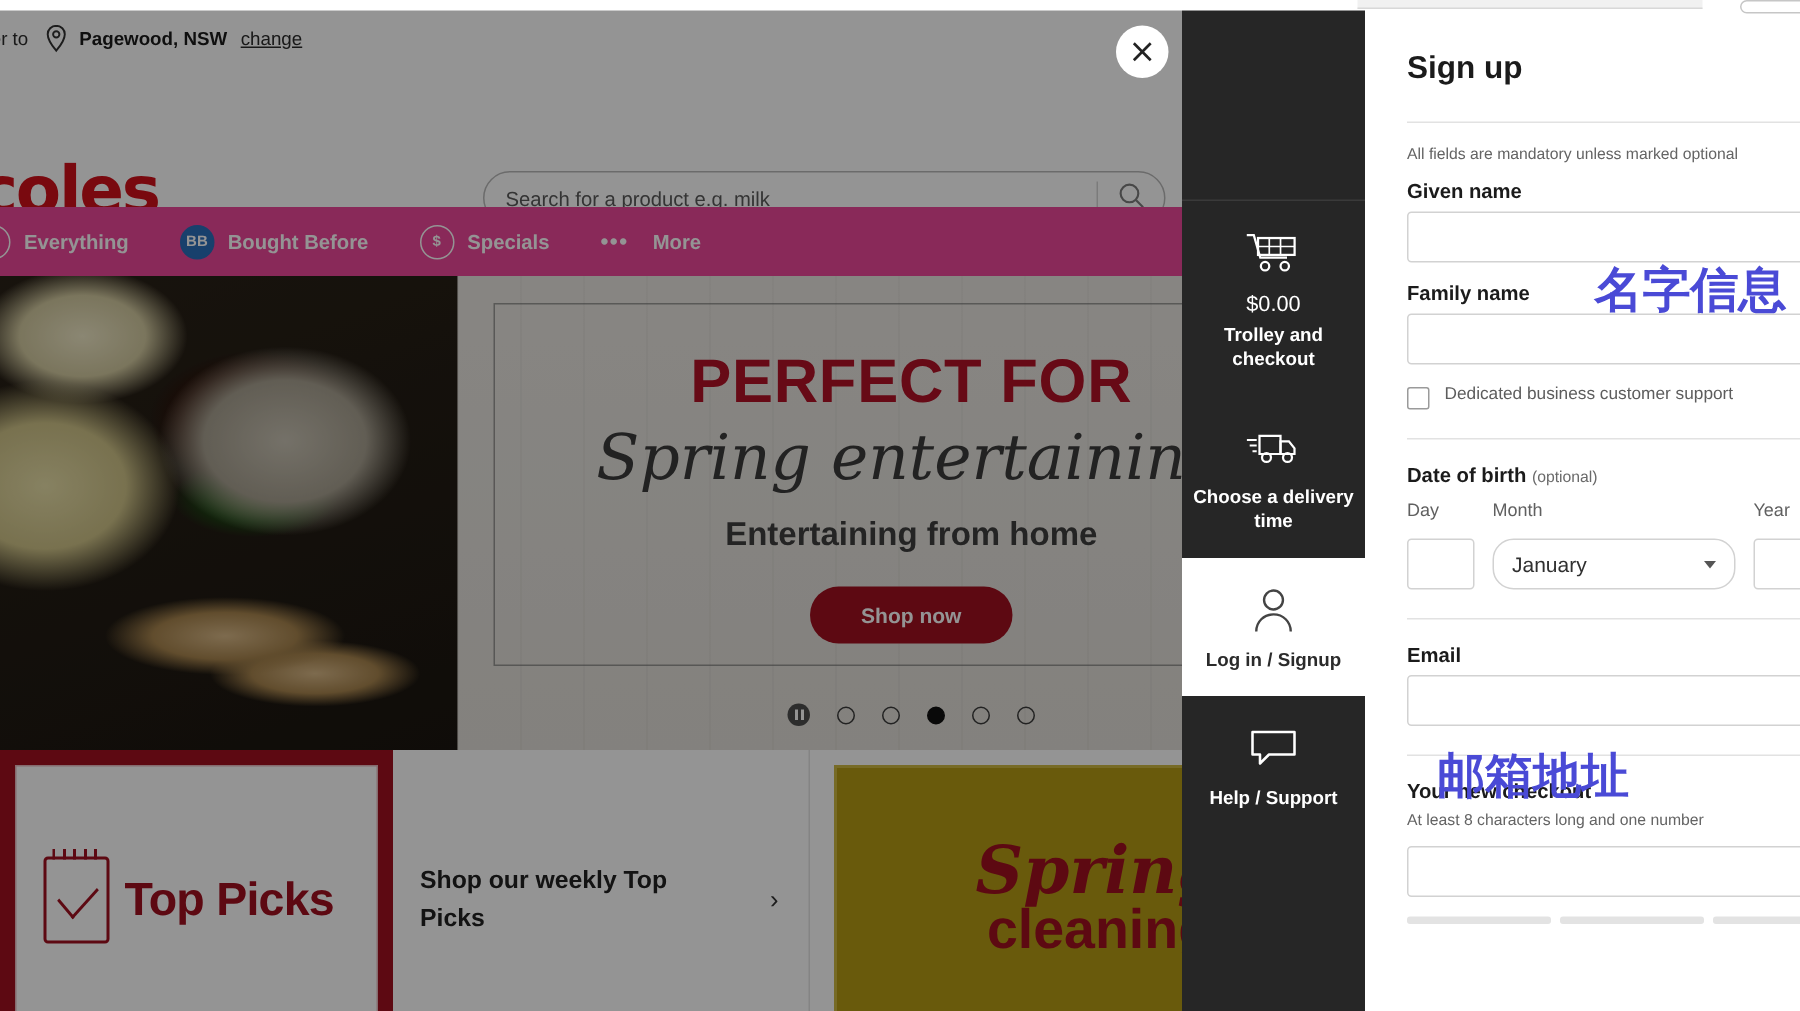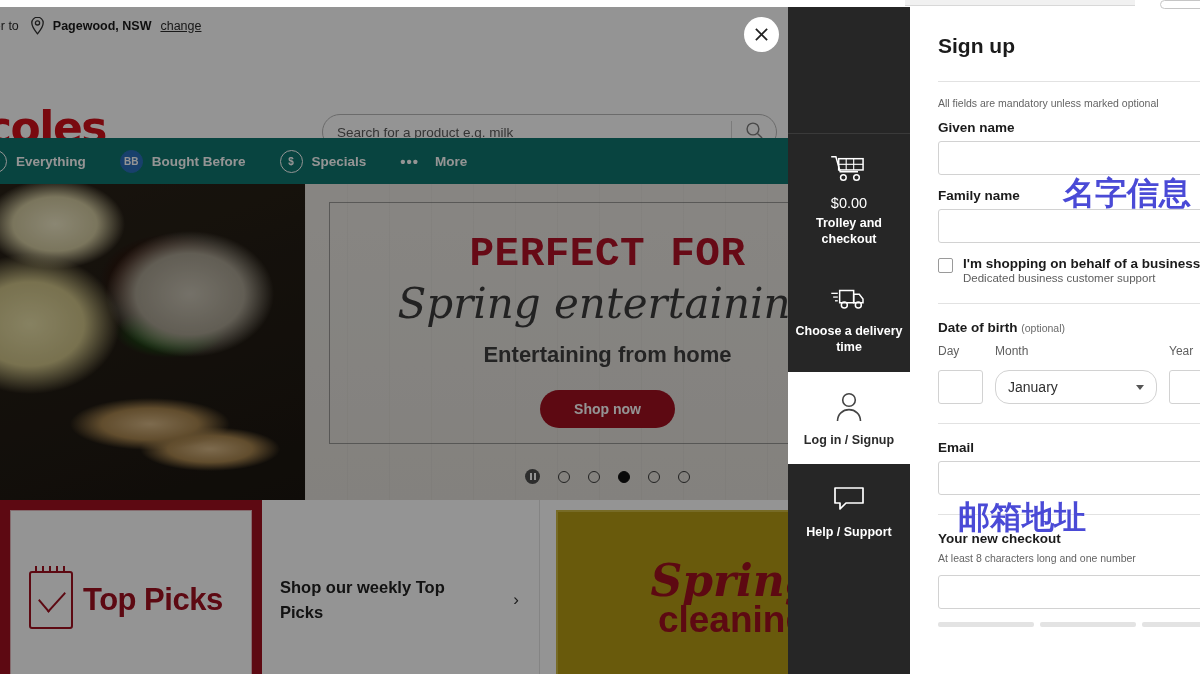--- a/index.html
+++ b/index.html
@@ -61,21 +61,21 @@
     font-family: "Liberation Sans", sans-serif;
   }
   .search-wrap input::placeholder { color:#5a5a5a; }
   .search-divider { width:1px; height:22px; background:#d5d5d5; }
   .search-btn {
     width: 44px; height: 34px; display:flex; align-items:center; justify-content:center;
     background: transparent; border:none; cursor:pointer;
   }
 
   .navbar {
-    position: relative; height: 46px; background: #0f766e;
+    position: relative; height: 46px; background: #ec4899;
     display:flex; align-items:center; padding-left: 0px;
   }
   .nav-item {
     display:flex; align-items:center; gap: 9px; margin-right: 34px; cursor:pointer;
   }
   .nav-item:first-child { margin-left: -16px; }
   .nav-label { color:#ffffff; font-size: 13.5px; font-weight: 700; }
   .nav-circle {
     width: 23px; height: 23px; border-radius: 50%;
     border: 1.6px solid #ffffff;
@@ -106,21 +106,21 @@
       linear-gradient(180deg, #e9e6e1 0%, #e2dfd9 100%);
   }
   .hero-inner {
     position:absolute; left:24px; top:18px; right:24px; bottom:56px;
     border: 1.5px solid rgba(90,90,90,0.55);
     display:flex; flex-direction:column; align-items:center; justify-content:flex-start;
     padding-top: 28px;
   }
   .hero-l1 {
     color:#b11226; font-size:41px; font-weight:800; letter-spacing:0.5px;
-    font-family:Liberation Mono, monospace;
+    font-family:Liberation Sans, sans-serif;
   }
   .hero-l2 {
     color:#3c3c3c; font-size:42px; margin-top:2px;
     font-family:"DejaVu Serif", serif; font-style:italic; font-weight:400;
   }
   .hero-l3 { color:#3f3f3f; font-size:22px; font-weight:700; margin-top:14px; }
   .hero-cta {
     margin-top:22px; background:#a01020; color:#fff; border:none;
     border-radius:22px; padding:11px 34px; font-size:14px; font-weight:700; cursor:pointer;
     font-family:"Liberation Sans", sans-serif;
@@ -419,21 +419,20 @@
 
       <div class="su-label">Given name</div>
       <div class="su-input"></div>
 
       <div class="su-label">Family name</div>
       <div class="su-input"></div>
 
       <div class="su-check-row">
         <div class="su-box"></div>
         <div>
-          <div class="su-check-title">I'm shopping on behalf of a business</div>
           <div class="su-check-sub">Dedicated business customer support</div>
         </div>
       </div>
 
       <div class="su-sep"></div>
 
       <div class="su-label">
         <span>Date of birth</span>
         <span class="opt">(optional)</span>
       </div>

